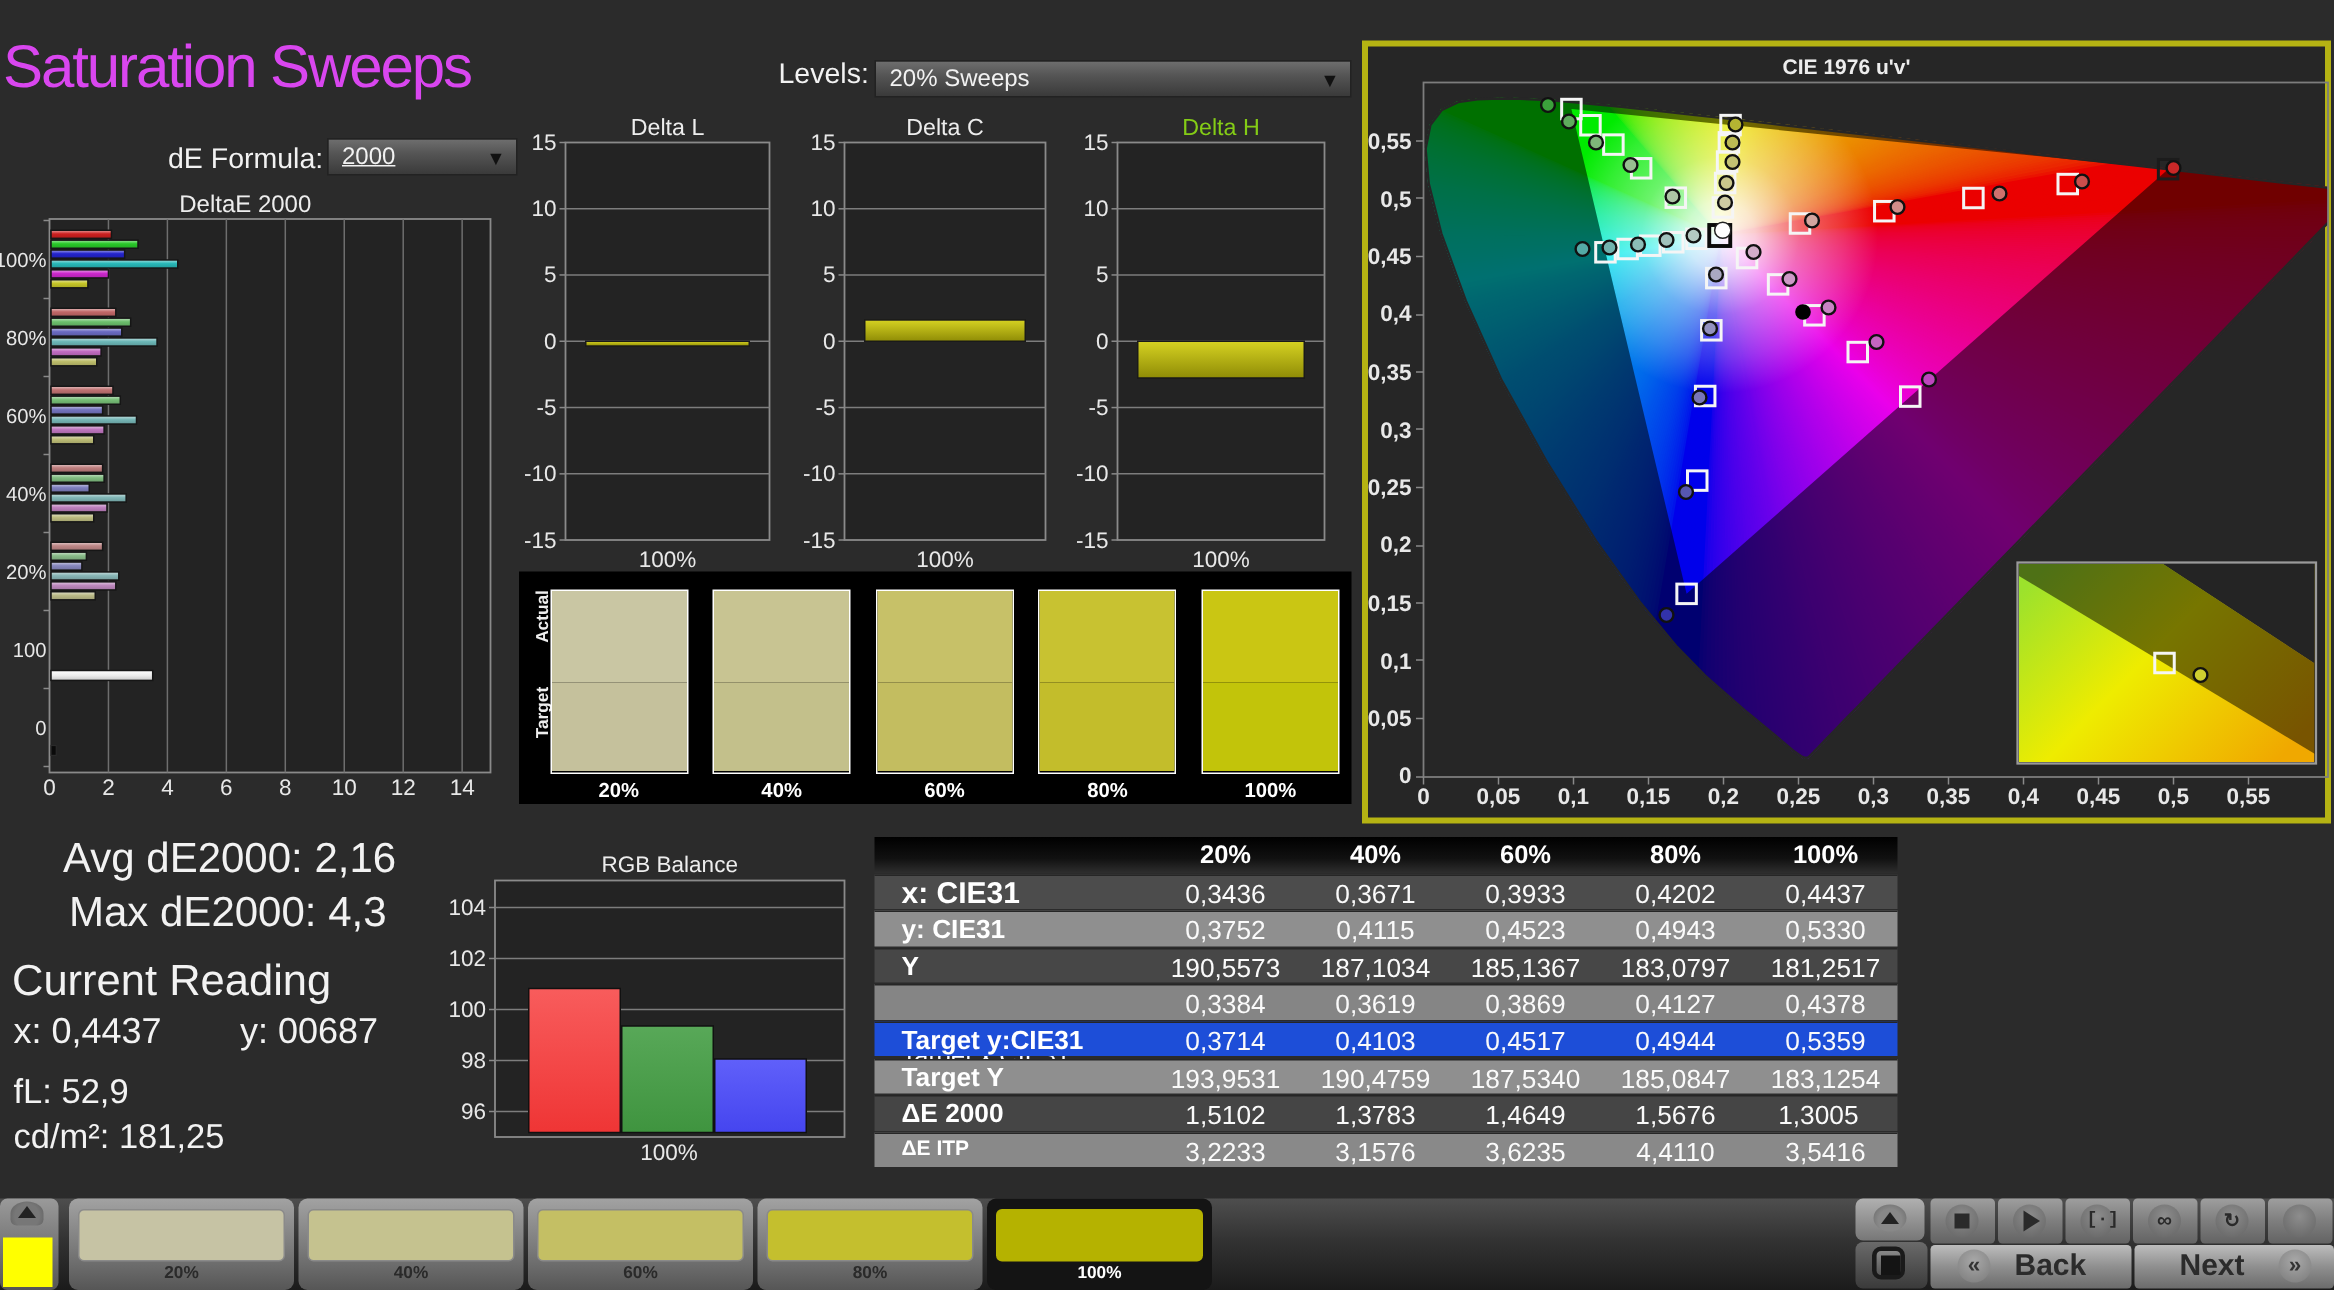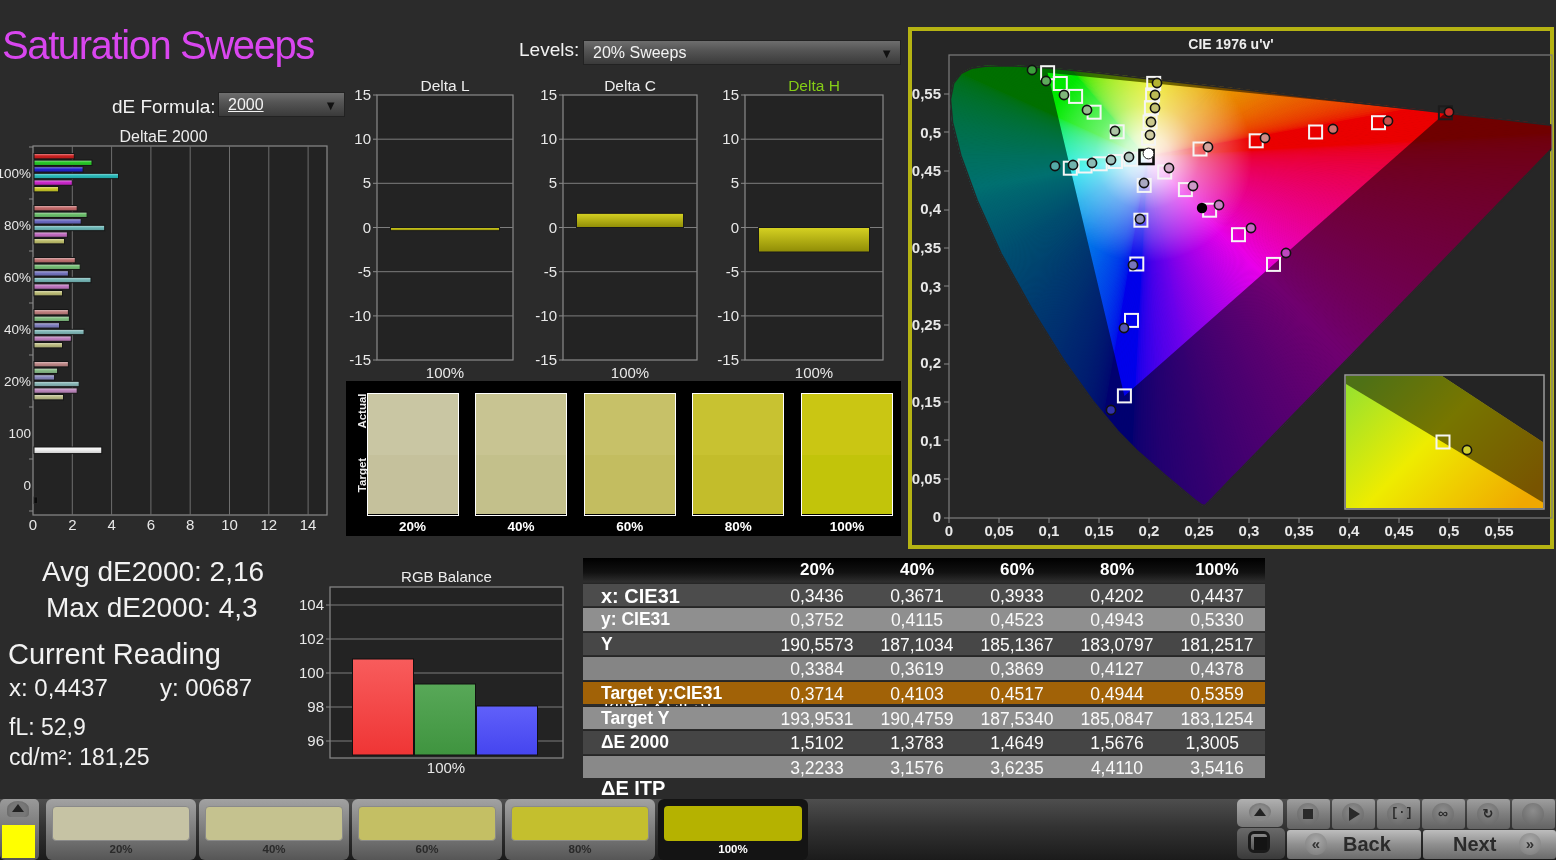--- a/index.html
+++ b/index.html
@@ -89,21 +89,21 @@
       <span style="position:absolute;left:584px;top:2px;width:100px;text-align:center;font-size:17.5px;color:#fafafa;">181,2517</span>
     </div>
     <div style="position:absolute;left:0;top:98.3px;width:682px;height:23.6px;background:#858585;border-top:1px solid #262626;">
       <span style="position:absolute;left:18px;top:1px;font-weight:normal;font-size:17px;color:#fff;margin-top:36px;">Target x:CIE31</span>
       <span style="position:absolute;left:184px;top:2px;width:100px;text-align:center;font-size:17.5px;color:#fafafa;">0,3384</span>
       <span style="position:absolute;left:284px;top:2px;width:100px;text-align:center;font-size:17.5px;color:#fafafa;">0,3619</span>
       <span style="position:absolute;left:384px;top:2px;width:100px;text-align:center;font-size:17.5px;color:#fafafa;">0,3869</span>
       <span style="position:absolute;left:484px;top:2px;width:100px;text-align:center;font-size:17.5px;color:#fafafa;">0,4127</span>
       <span style="position:absolute;left:584px;top:2px;width:100px;text-align:center;font-size:17.5px;color:#fafafa;">0,4378</span>
     </div>
-    <div style="position:absolute;left:0;top:122.9px;width:682px;height:23.6px;background:#a16207;border-top:1px solid #262626;">
+    <div style="position:absolute;left:0;top:122.9px;width:682px;height:23.6px;background:#1d4ed8;border-top:1px solid #262626;">
       <span style="position:absolute;left:18px;top:1px;font-weight:bold;font-size:17.5px;color:#fff;">Target y:CIE31</span>
       <span style="position:absolute;left:184px;top:2px;width:100px;text-align:center;font-size:17.5px;color:#fafafa;">0,3714</span>
       <span style="position:absolute;left:284px;top:2px;width:100px;text-align:center;font-size:17.5px;color:#fafafa;">0,4103</span>
       <span style="position:absolute;left:384px;top:2px;width:100px;text-align:center;font-size:17.5px;color:#fafafa;">0,4517</span>
       <span style="position:absolute;left:484px;top:2px;width:100px;text-align:center;font-size:17.5px;color:#fafafa;">0,4944</span>
       <span style="position:absolute;left:584px;top:2px;width:100px;text-align:center;font-size:17.5px;color:#fafafa;">0,5359</span>
     </div>
     <div style="position:absolute;left:0;top:147.5px;width:682px;height:23.6px;background:#8f8f8f;border-top:1px solid #262626;">
       <span style="position:absolute;left:18px;top:1px;font-weight:bold;font-size:17.5px;color:#fff;">Target Y</span>
       <span style="position:absolute;left:184px;top:2px;width:100px;text-align:center;font-size:17.5px;color:#fafafa;">193,9531</span>
@@ -114,21 +114,21 @@
     </div>
     <div style="position:absolute;left:0;top:172.1px;width:682px;height:23.6px;background:#454545;border-top:1px solid #262626;">
       <span style="position:absolute;left:18px;top:1px;font-weight:bold;font-size:17.5px;color:#fff;">ΔE 2000</span>
       <span style="position:absolute;left:184px;top:2px;width:100px;text-align:center;font-size:17.5px;color:#fafafa;">1,5102</span>
       <span style="position:absolute;left:284px;top:2px;width:100px;text-align:center;font-size:17.5px;color:#fafafa;">1,3783</span>
       <span style="position:absolute;left:384px;top:2px;width:100px;text-align:center;font-size:17.5px;color:#fafafa;">1,4649</span>
       <span style="position:absolute;left:484px;top:2px;width:100px;text-align:center;font-size:17.5px;color:#fafafa;">1,5676</span>
       <span style="position:absolute;left:556px;top:2px;width:100px;text-align:right;font-size:17.5px;color:#fafafa;">1,3005</span>
     </div>
     <div style="position:absolute;left:0;top:196.7px;width:682px;height:23.6px;background:#898989;border-top:1px solid #262626;">
-      <span style="position:absolute;left:18px;top:1px;font-weight:bold;font-size:20px;color:#fff;margin-top:20px;">ΔE ITP</span>
+      <span style="position:absolute;left:18px;top:1px;font-weight:bold;font-size:14px;color:#fff;">ΔE ITP</span>
       <span style="position:absolute;left:184px;top:2px;width:100px;text-align:center;font-size:17.5px;color:#fafafa;">3,2233</span>
       <span style="position:absolute;left:284px;top:2px;width:100px;text-align:center;font-size:17.5px;color:#fafafa;">3,1576</span>
       <span style="position:absolute;left:384px;top:2px;width:100px;text-align:center;font-size:17.5px;color:#fafafa;">3,6235</span>
       <span style="position:absolute;left:484px;top:2px;width:100px;text-align:center;font-size:17.5px;color:#fafafa;">4,4110</span>
       <span style="position:absolute;left:584px;top:2px;width:100px;text-align:center;font-size:17.5px;color:#fafafa;">3,5416</span>
     </div>
   </div>
 <div style="position:absolute;left:0;top:799px;width:1556px;height:61px;background:linear-gradient(#4e4e4e 0%,#333 45%,#1b1b1b 100%);"></div>
 <div style="position:absolute;left:0;top:799px;width:39px;height:61px;background:linear-gradient(#9a9a9a,#555);border-radius:5px;"></div>
 <div style="position:absolute;left:7px;top:801px;width:22px;height:16px;background:radial-gradient(circle at 50% 60%,#777 55%,#5e5e5e 100%);border-radius:50% 50% 4px 4px;"></div>

